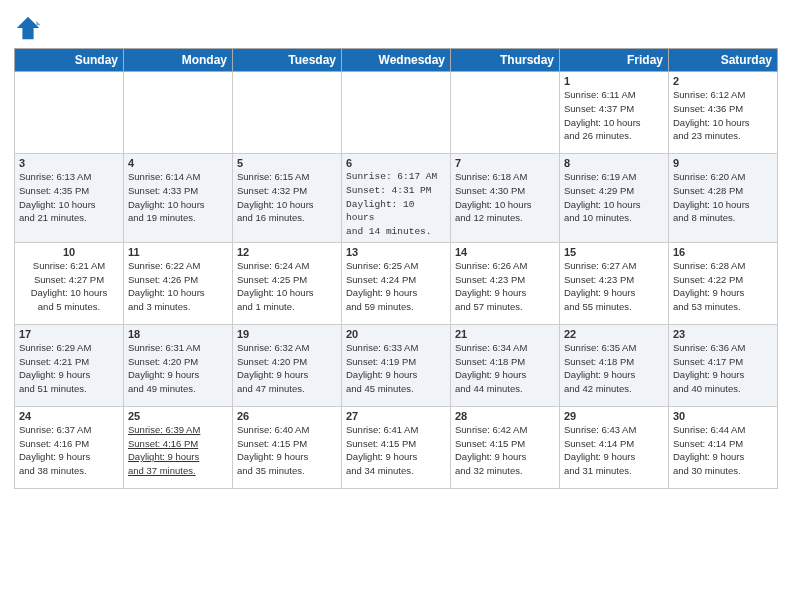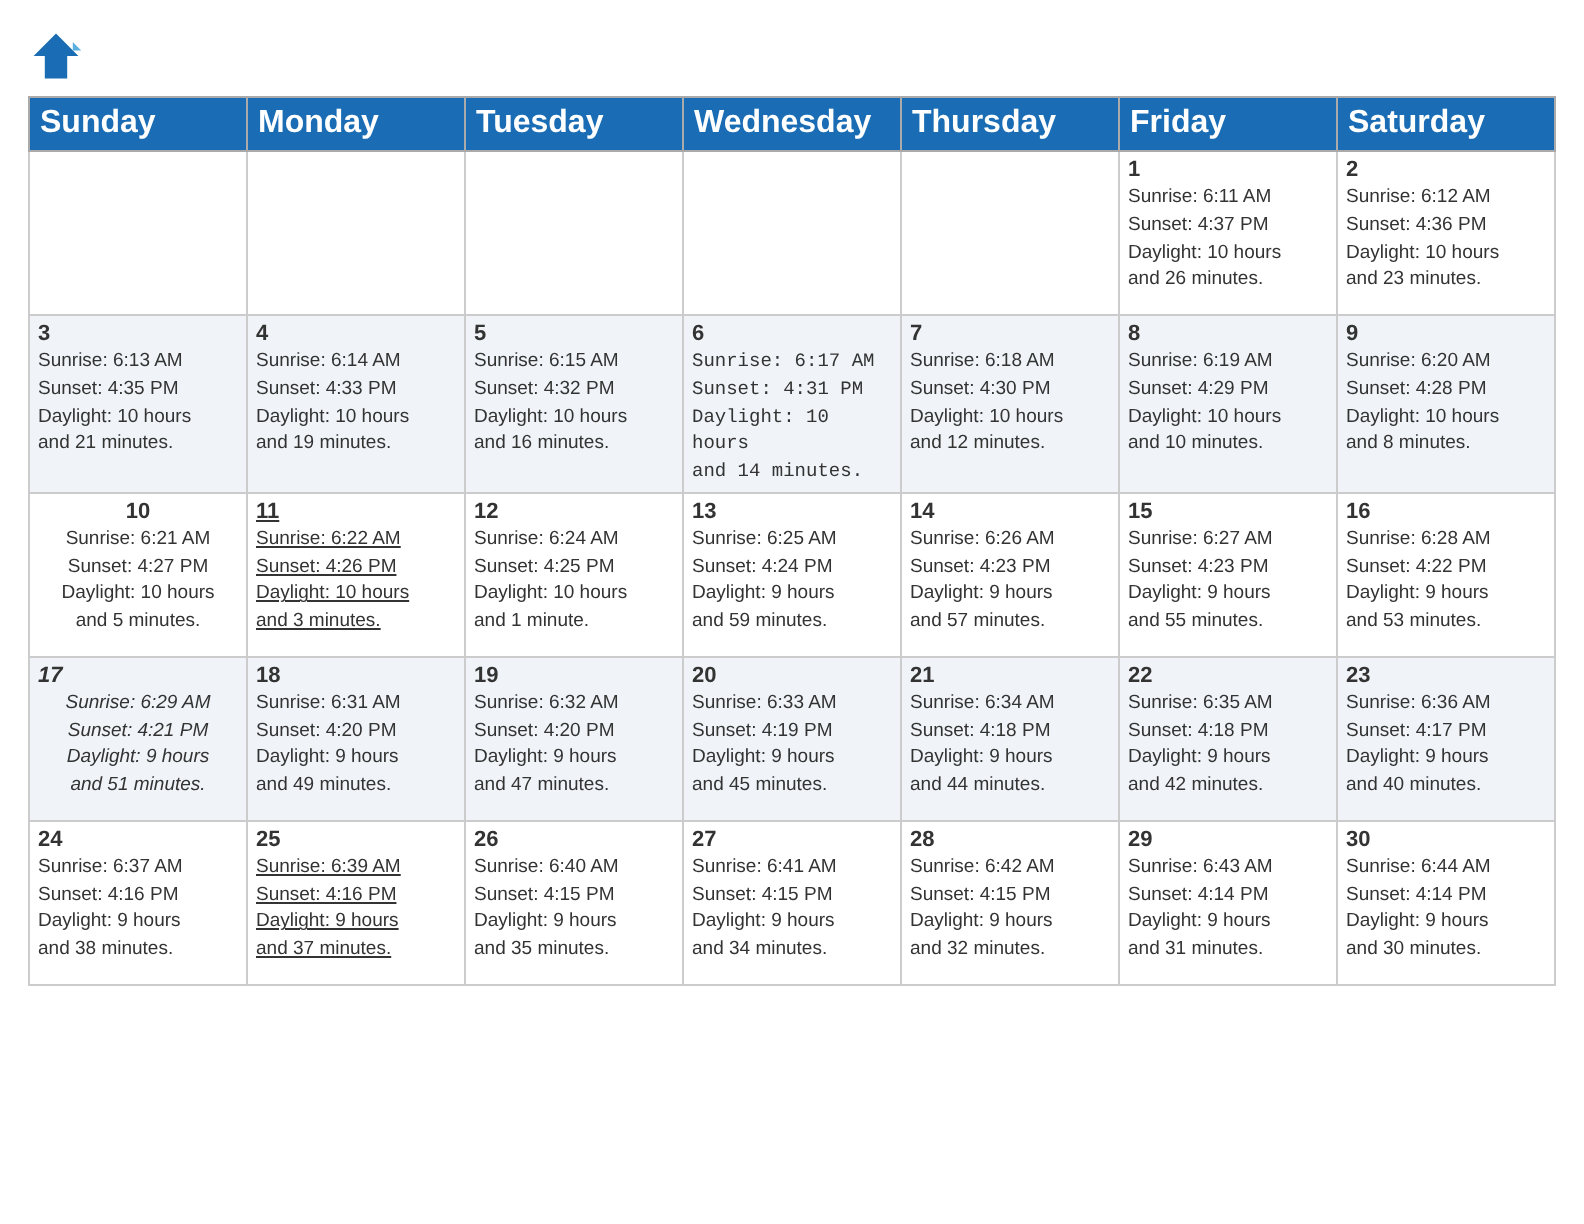--- a/index.html
+++ b/index.html
@@ -58,24 +58,24 @@
       font-size: 14px;
       color: #444;
     }
     .calendar {
       width: 100%;
       border-collapse: collapse;
     }
     .calendar th {
       background-color: #1a6db5;
       color: #fff;
-      font-size: 16px;
+      font-size: 12px;
       font-weight: bold;
       padding: 4px 5px;
-      text-align: left;
+      text-align: right;
       border: 1px solid #aaa;
     }
     .calendar td {
       vertical-align: top;
       font-size: 9.5px;
       color: #333;
       padding: 3px 4px;
       border: 1px solid #ccc;
       width: calc(100% / 7);
       height: 82px;
@@ -207,21 +207,21 @@
           </td>
         </tr>
         <tr>
           <td style="background-color: rgb(255, 255, 255); text-align: center;">
             <span class="day-num">10</span>
             <div class="day-info" style="white-space: pre-line;">Sunrise: 6:21 AM
 Sunset: 4:27 PM
 Daylight: 10 hours
 and 5 minutes.</div>
           </td>
-          <td style="background-color: rgb(255, 255, 255); text-decoration: underline;">
+          <td style="background-color: rgb(255, 255, 255);">
             <span class="day-num">11</span>
             <div class="day-info" style="white-space: pre-line;">Sunrise: 6:22 AM
 Sunset: 4:26 PM
 Daylight: 10 hours
 and 3 minutes.</div>
           </td>
           <td style="background-color: rgb(255, 255, 255);">
             <span class="day-num">12</span>
             <div class="day-info" style="white-space: pre-line;">Sunrise: 6:24 AM
 Sunset: 4:25 PM
@@ -251,23 +251,23 @@
           </td>
           <td style="background-color: rgb(255, 255, 255);">
             <span class="day-num">16</span>
             <div class="day-info" style="white-space: pre-line;">Sunrise: 6:28 AM
 Sunset: 4:22 PM
 Daylight: 9 hours
 and 53 minutes.</div>
           </td>
         </tr>
         <tr>
-          <td style="background-color: rgb(240, 244, 248); font-style: italic;">
+          <td style="background-color: rgb(240, 244, 248);">
             <span class="day-num">17</span>
-            <div class="day-info" style="white-space: pre-line; text-align: center;">Sunrise: 6:29 AM
+            <div class="day-info" style="white-space: pre-line;">Sunrise: 6:29 AM
 Sunset: 4:21 PM
 Daylight: 9 hours
 and 51 minutes.</div>
           </td>
           <td style="background-color: rgb(240, 244, 248);">
             <span class="day-num">18</span>
             <div class="day-info" style="white-space: pre-line;">Sunrise: 6:31 AM
 Sunset: 4:20 PM
 Daylight: 9 hours
 and 49 minutes.</div>

